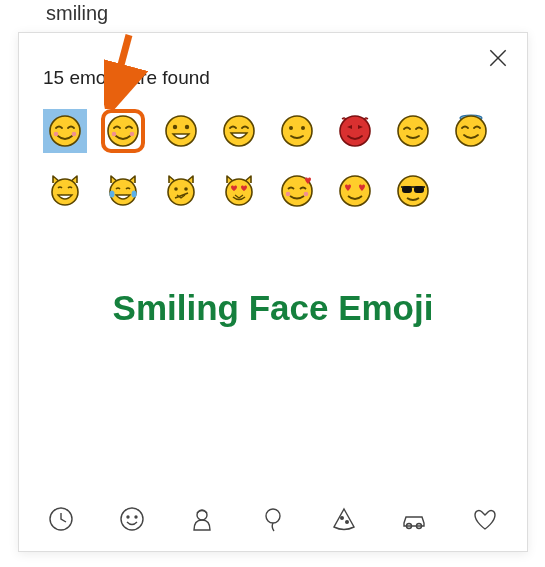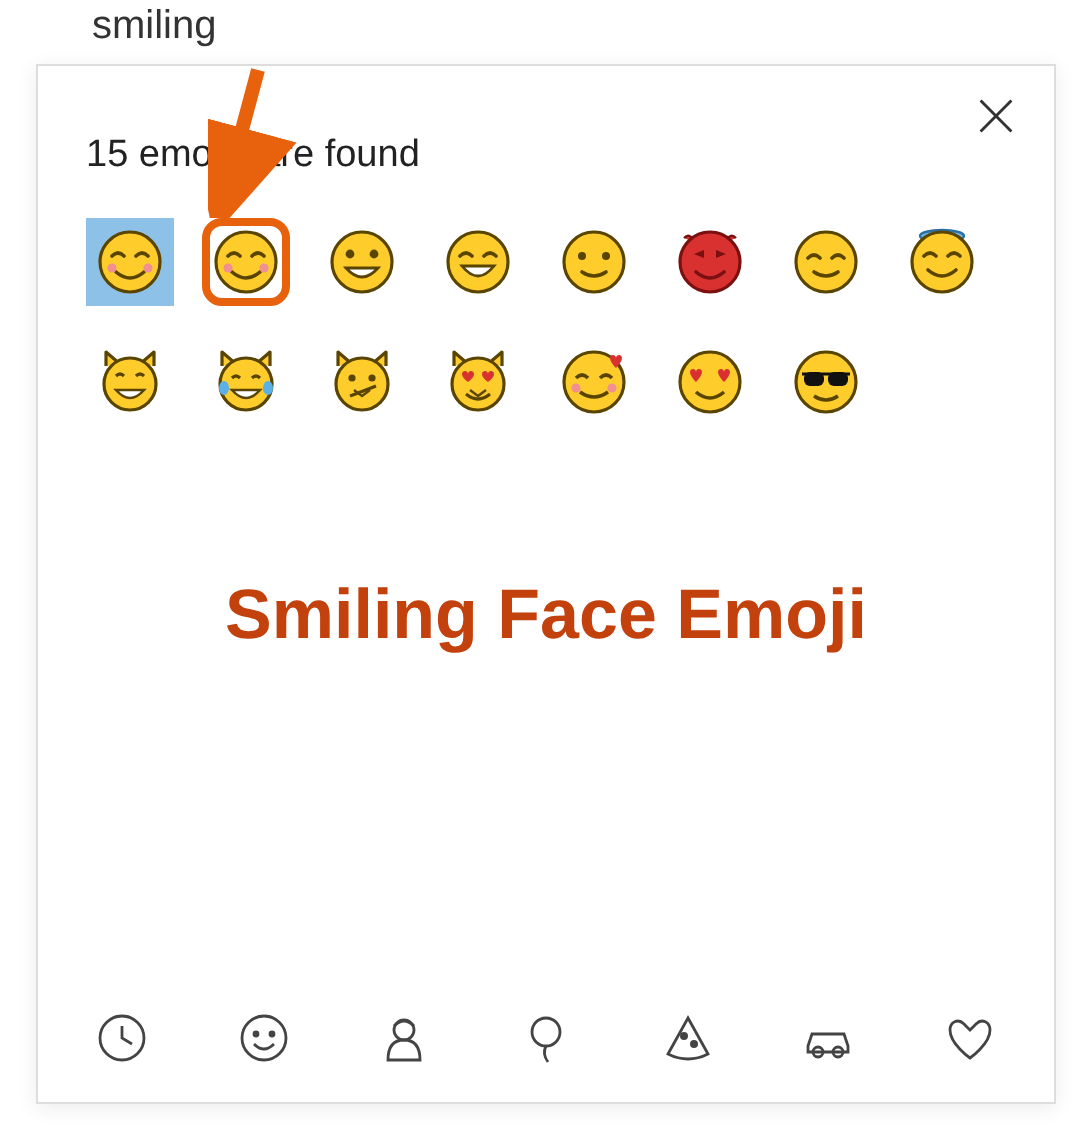--- a/index.html
+++ b/index.html
@@ -76,21 +76,21 @@
       pointer-events: none;
     }
     .annotation-text {
       position: absolute;
       top: 255px;
       left: 0;
       width: 100%;
       text-align: center;
       font-size: 35px;
       font-weight: 700;
-      color: #c2410c;
+      color: #15803d;
       pointer-events: none;
     }
     .cat-bar {
       position: absolute;
       bottom: 18px;
       left: 28px;
       right: 28px;
       display: flex;
       justify-content: space-between;
       align-items: center;

